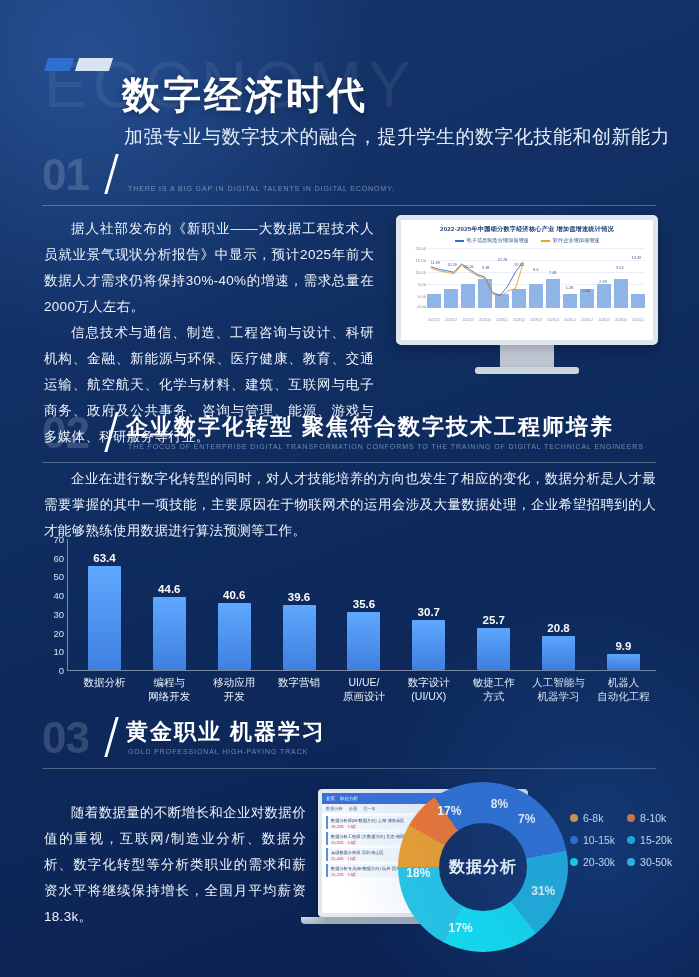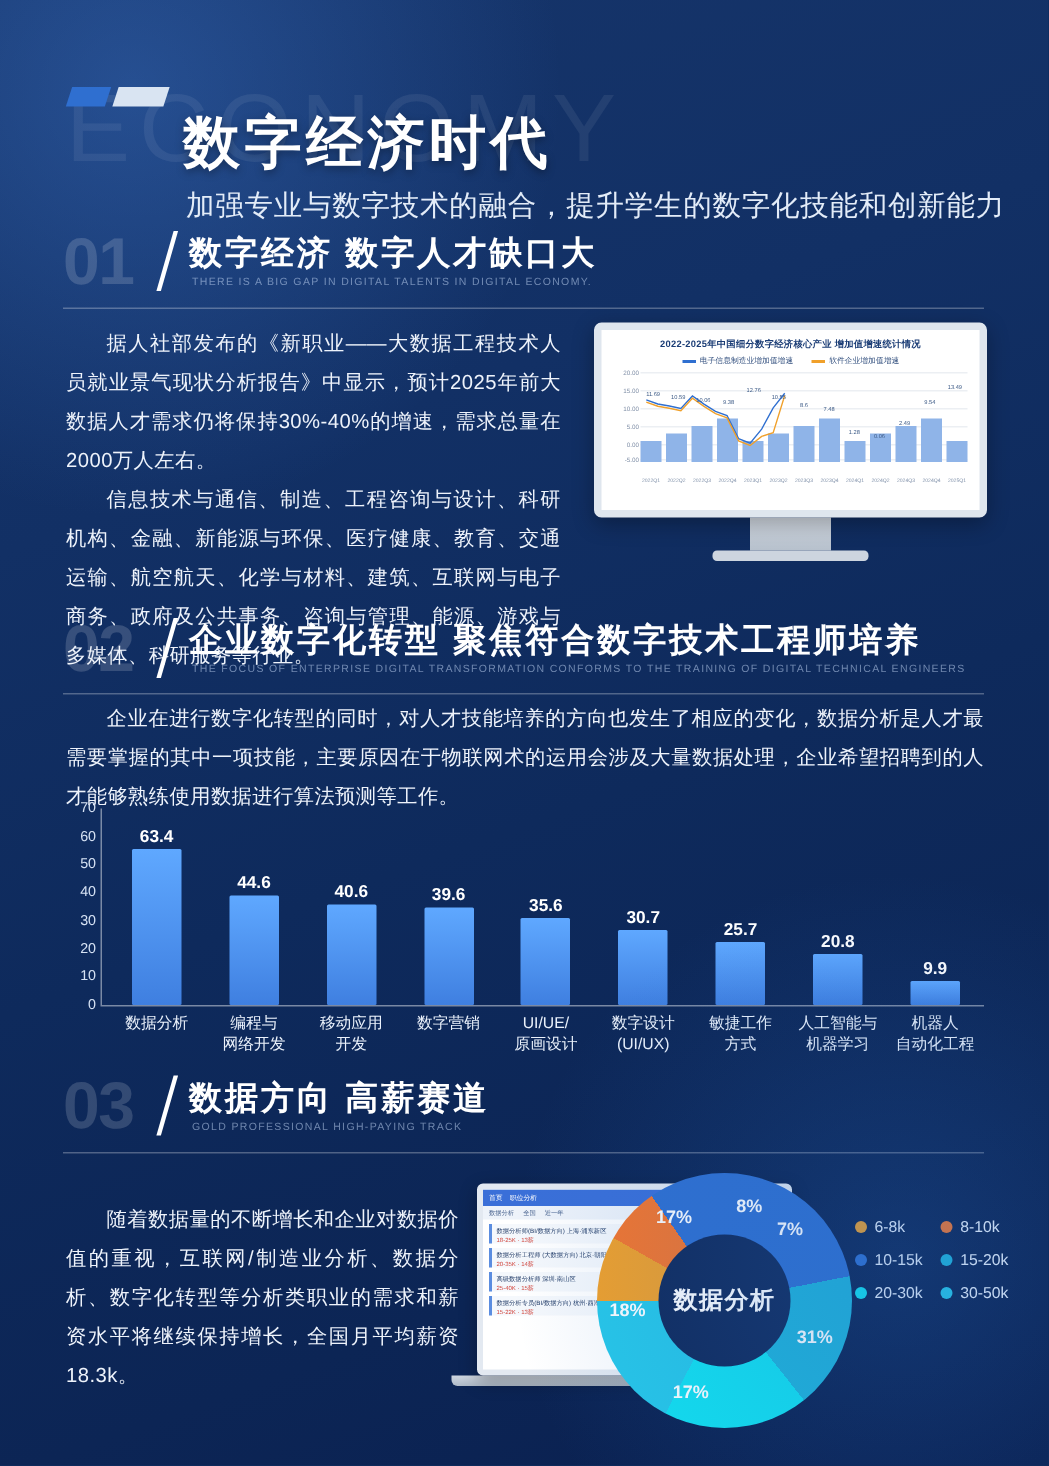--- a/index.html
+++ b/index.html
@@ -298,21 +298,20 @@
   <div class="header-bar">
     <i></i>
     <i></i>
   </div>
   <div class="main-title">数字经济时代</div>
   <div class="sub-title">加强专业与数字技术的融合，提升学生的数字化技能和创新能力</div>
 
   <div class="section-head" style="left:42px; top:152px; width:600px;">
     <div class="sec-num">01</div>
     <div class="sec-slash"></div>
-    <div class="sec-title">数字经济  数字人才缺口大</div>
     <div class="sec-en">THERE IS A BIG GAP IN DIGITAL TALENTS IN DIGITAL ECONOMY.</div>
   </div>
   <div class="divider" style="left:42px; top:205px; width:614px;"></div>
 
   <div class="body-text" style="left:44px; top:216px; width:330px;">
     <p>据人社部发布的《新职业——大数据工程技术人员就业景气现状分析报告》中显示，预计2025年前大数据人才需求仍将保持30%-40%的增速，需求总量在2000万人左右。</p>
     <p>信息技术与通信、制造、工程咨询与设计、科研机构、金融、新能源与环保、医疗健康、教育、交通运输、航空航天、化学与材料、建筑、互联网与电子商务、政府及公共事务、咨询与管理、能源、游戏与多媒体、科研服务等行业。</p>
   </div>
 
   <div class="monitor">
@@ -472,21 +471,21 @@
         <div>数字设计<br>(UI/UX)</div>
         <div>敏捷工作<br>方式</div>
         <div>人工智能与<br>机器学习</div>
         <div>机器人<br>自动化工程</div>
       </div>
   </div>
 
   <div class="section-head" style="left:42px; top:715px; width:600px;">
     <div class="sec-num">03</div>
     <div class="sec-slash"></div>
-    <div class="sec-title">数据方向  高薪赛道</div>
+    <div class="sec-title">黄金职业  机器学习</div>
     <div class="sec-en">GOLD PROFESSIONAL HIGH-PAYING TRACK</div>
   </div>
   <div class="divider" style="left:42px; top:768px; width:614px;"></div>
 
   <div class="body-text" style="left:44px; top:800px; width:262px;">
     <p>随着数据量的不断增长和企业对数据价值的重视，互联网/制造业分析、数据分析、数字化转型等分析类职业的需求和薪资水平将继续保持增长，全国月平均薪资18.3k。</p>
   </div>
 
   <div class="laptop">
     <div class="laptop-screen">

